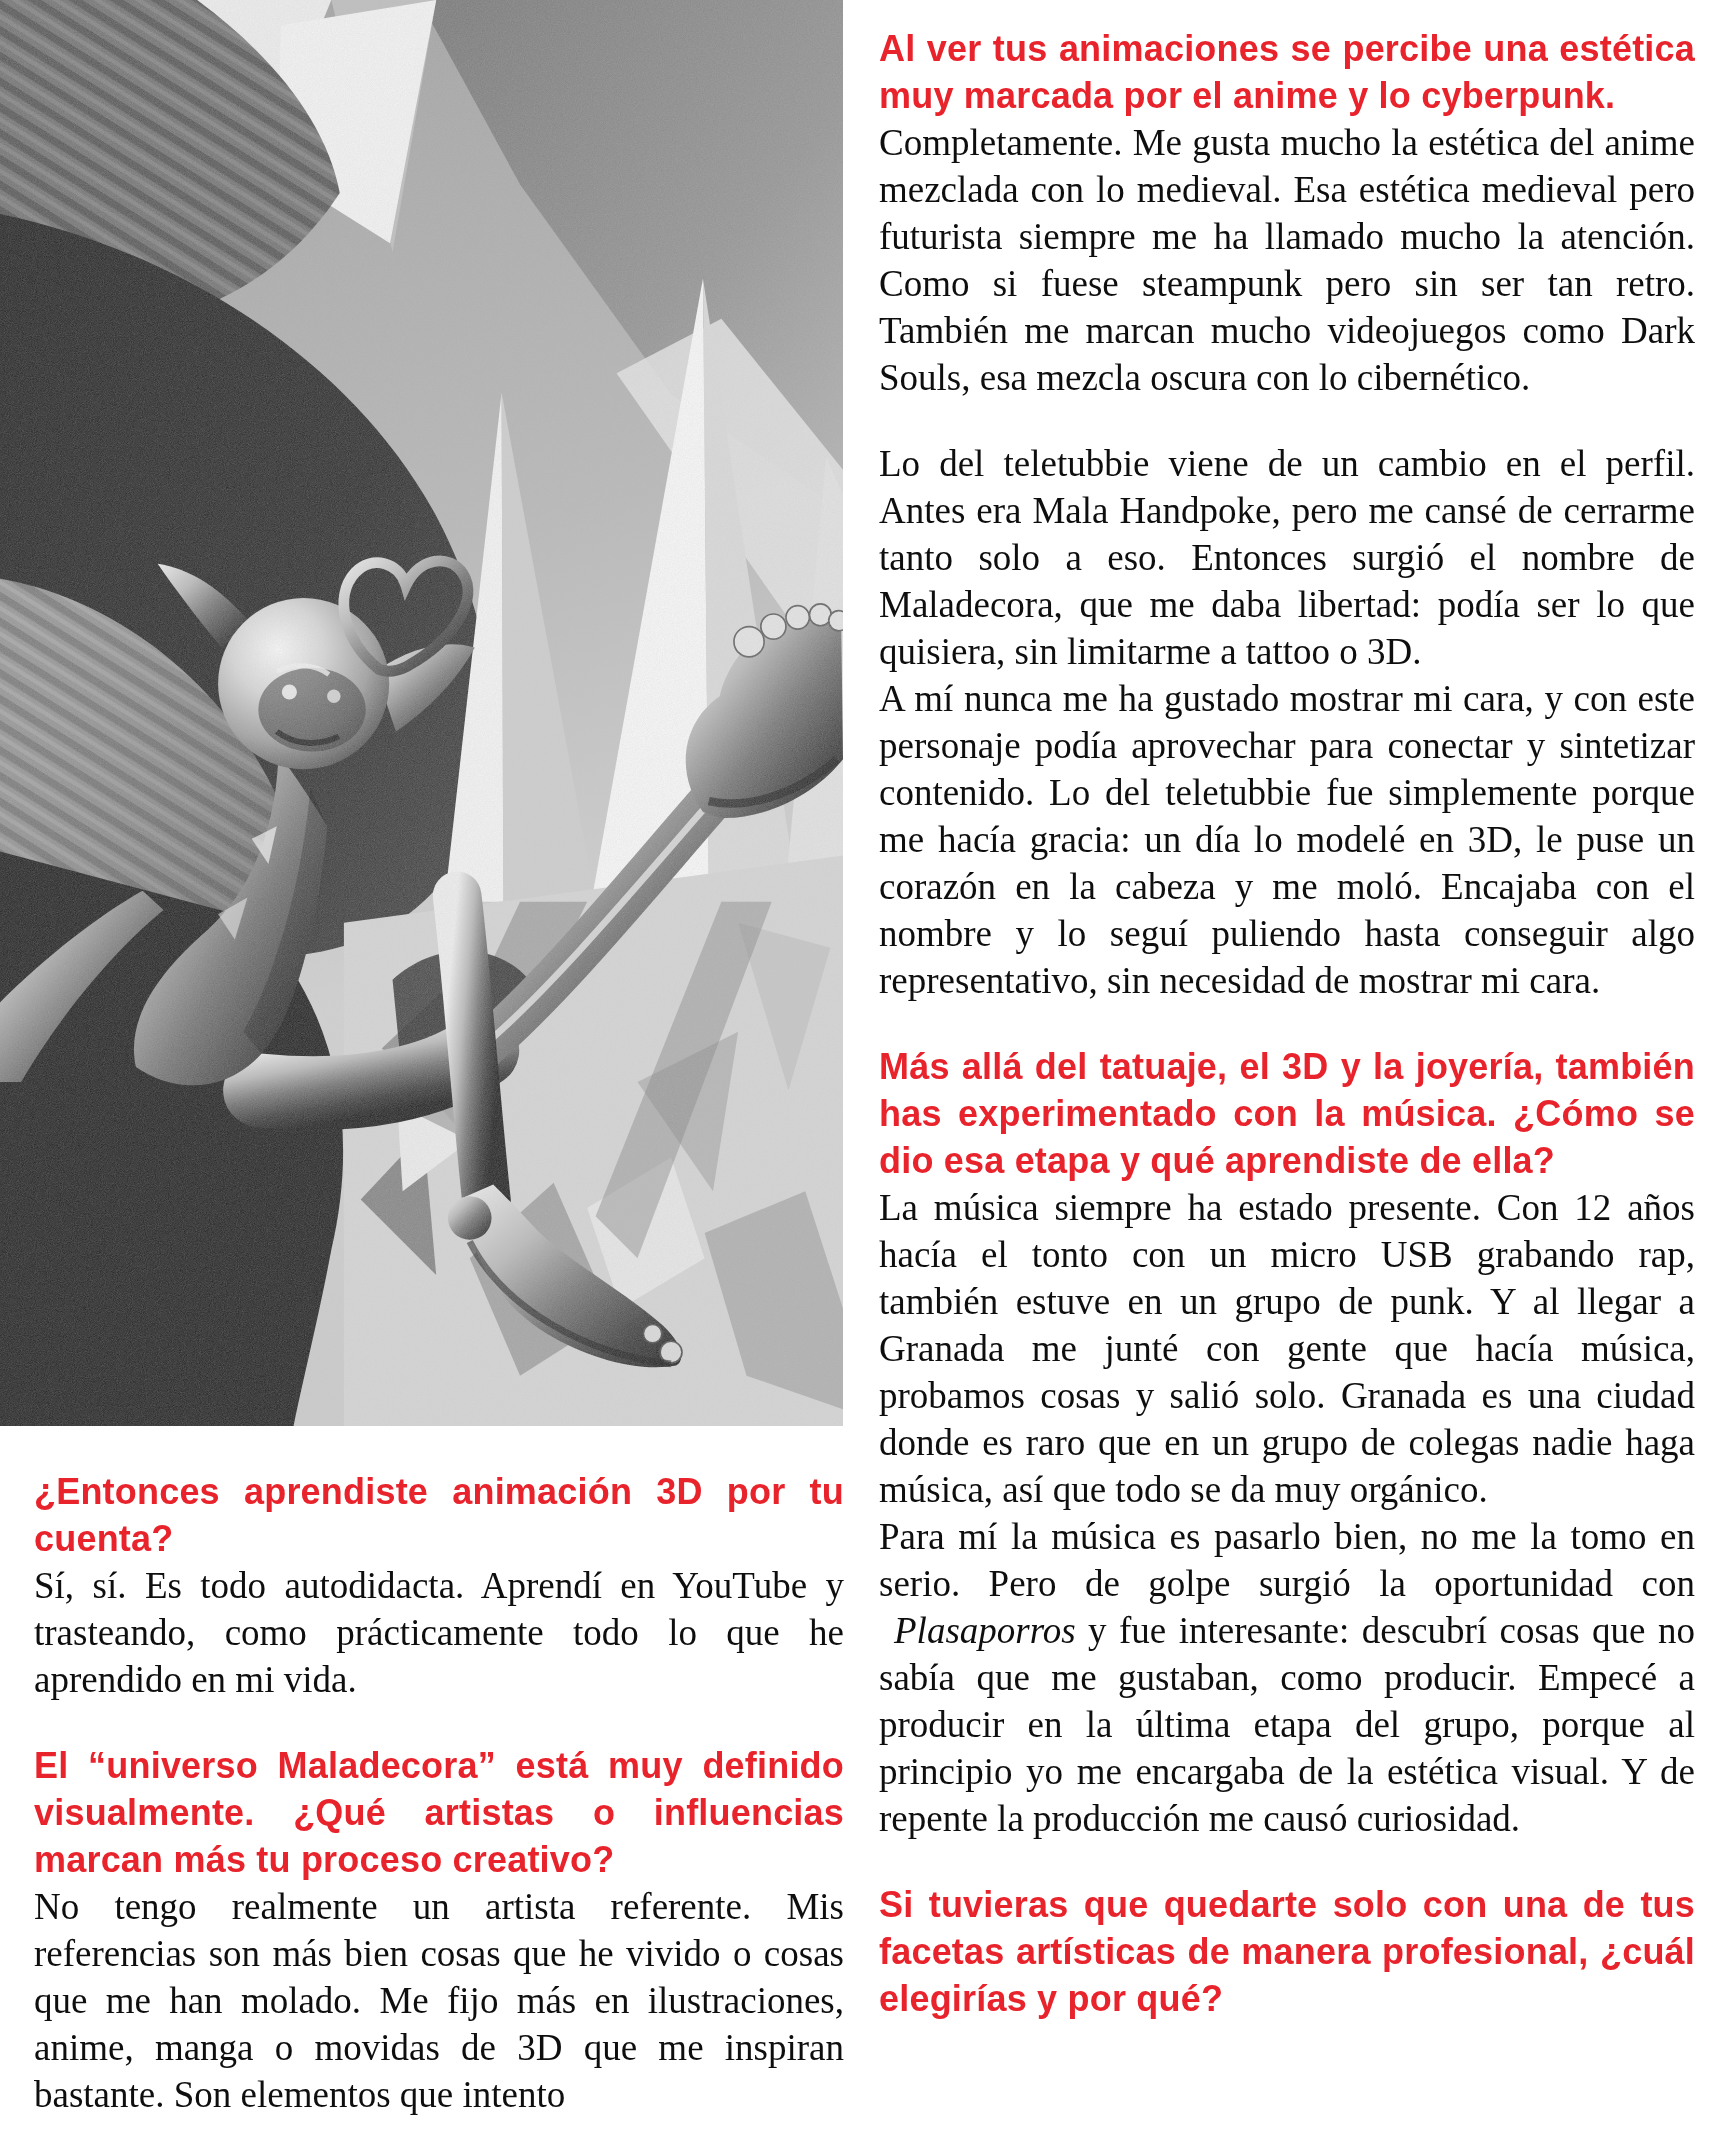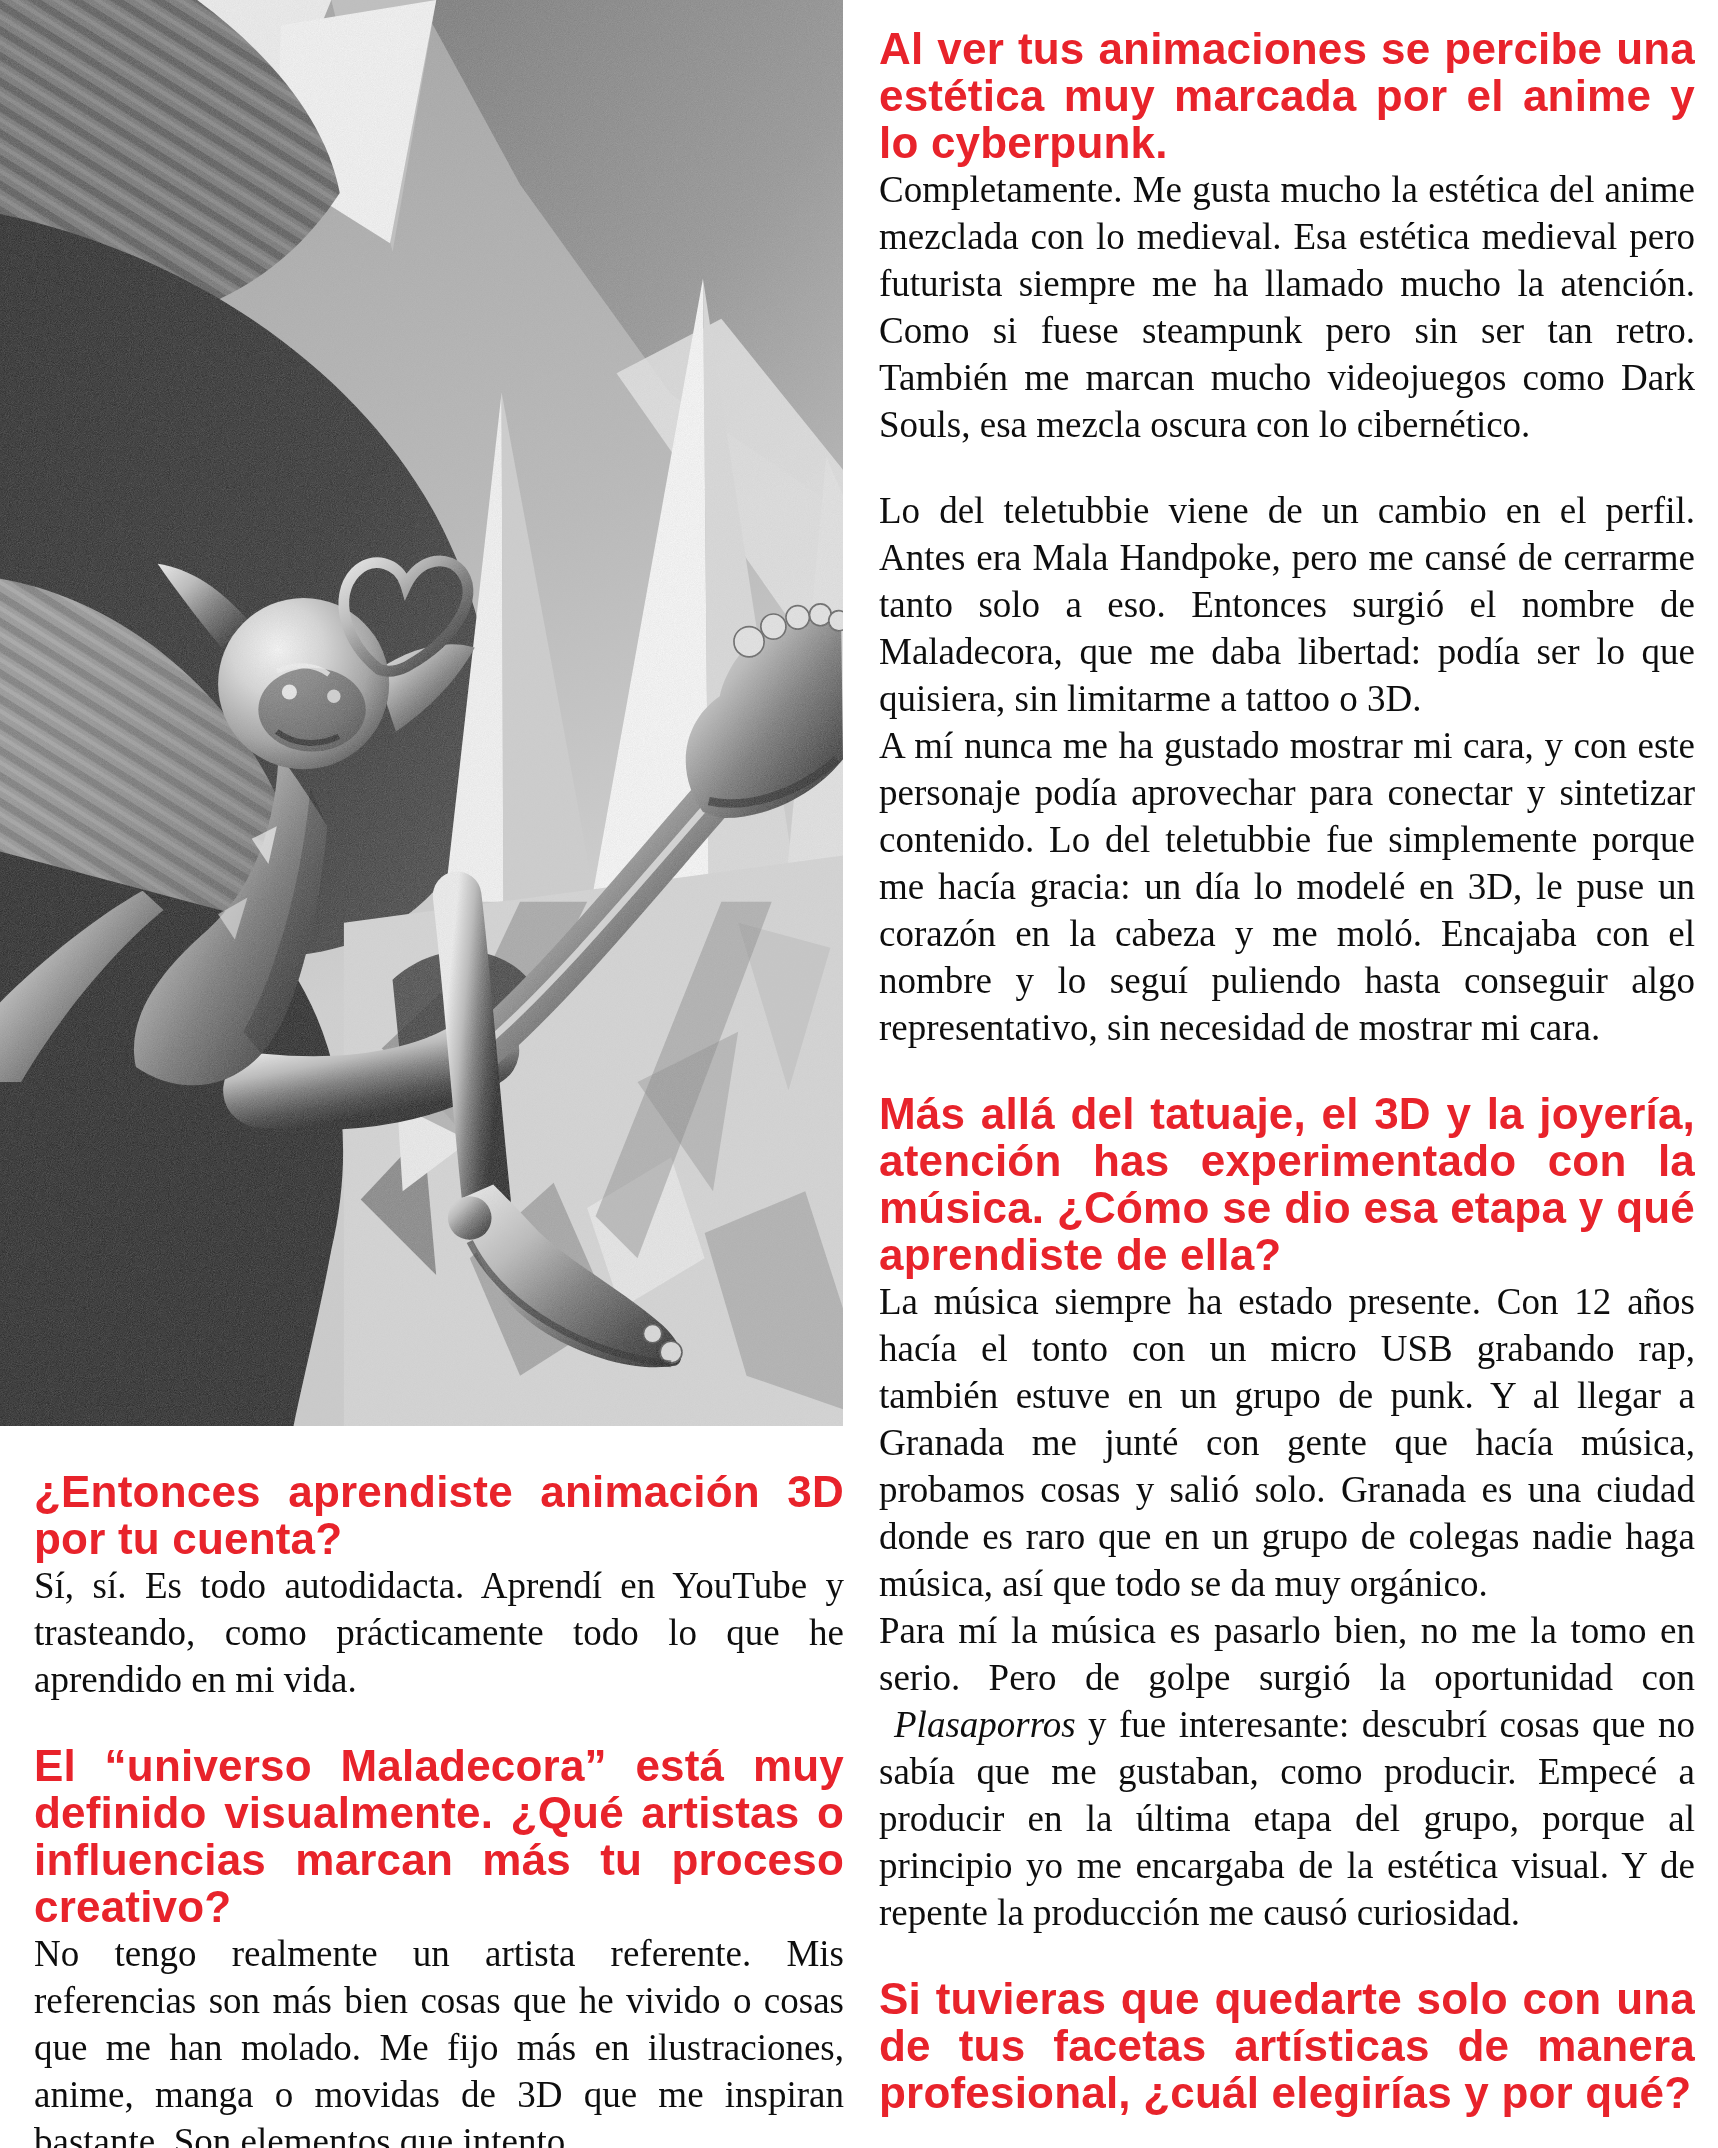--- a/index.html
+++ b/index.html
@@ -14,21 +14,21 @@
   .artwork svg{display:block;width:100%;height:100%;}
   .col{position:absolute;}
   .col-left{left:34px;top:1448px;width:810px;margin-top:20px;}
   .col-right{left:879px;top:25px;width:816px;}
   .qa{margin:0;}
   .qa + .qa{margin-top:39px;}
   .q{
     margin:0;
     font-family:"Liberation Sans",sans-serif;
     font-weight:700;
-    font-size:44px;line-height:47px;
+    font-size:36px;line-height:47px;
     color:var(--accent,#e8232b);
     text-align:justify;
     letter-spacing:0.2px;
   }
   .a{
     margin:0;
     font-family:"Liberation Serif",serif;
     font-size:37px;line-height:47px;
     text-align:justify;
     hyphens:auto;-webkit-hyphens:auto;
@@ -193,21 +193,21 @@
     <h3 class="q">Al ver tus animaciones se percibe una estética muy marcada por el anime y lo cyberpunk.</h3>
     <p class="a">Completamente. Me gusta mucho la estética del anime mezclada con lo medieval. Esa estética medieval pero futurista siempre me ha llamado mucho la atención. Como si fuese steampunk pero sin ser tan retro. También me marcan mucho videojuegos como Dark Souls, esa mezcla oscura con lo cibernético.</p>
   </div>
 
   <div class="qa">
     <p class="a">Lo del teletubbie viene de un cambio en el perfil. Antes era Mala Handpoke, pero me cansé de cerrarme tanto solo a eso. Entonces surgió el nombre de Maladecora, que me daba libertad: podía ser lo que quisiera, sin limitarme a tattoo o 3D.</p>
     <p class="a">A mí nunca me ha gustado mostrar mi cara, y con este personaje podía aprovechar para conectar y sintetizar contenido. Lo del teletubbie fue simplemente porque me hacía gracia: un día lo modelé en 3D, le puse un corazón en la cabeza y me moló. Encajaba con el nombre y lo seguí puliendo hasta conseguir algo representativo, sin necesidad de mostrar mi cara.</p>
   </div>
 
   <div class="qa">
-    <h3 class="q">Más allá del tatuaje, el 3D y la joyería, atención has experimentado con la música. ¿Cómo se dio esa etapa y qué aprendiste de ella?</h3>
+    <h3 class="q">Más allá del tatuaje, el 3D y la joyería, también has experimentado con la música. ¿Cómo se dio esa etapa y qué aprendiste de ella?</h3>
     <p class="a">La música siempre ha estado presente. Con 12 años hacía el tonto con un micro USB grabando rap, también estuve en un grupo de punk. Y al llegar a Granada me junté con gente que hacía música, probamos cosas y salió solo. Granada es una ciudad donde es raro que en un grupo de colegas nadie haga música, así que todo se da muy orgánico.</p>
     <p class="a">
       <span>Para mí la música es pasarlo bien, no me la tomo en serio. Pero de golpe surgió la oportunidad con </span><em>Plasaporros</em><span> y fue interesante: descubrí cosas que no sabía que me gustaban, como producir. Empecé a producir en la última etapa del grupo, porque al principio yo me encargaba de la estética visual. Y de repente la producción me causó curiosidad.</span>
     </p>
   </div>
 
   <div class="qa">
     <h3 class="q">Si tuvieras que quedarte solo con una de tus facetas artísticas de manera profesional, ¿cuál elegirías y por qué?</h3>
   </div>
 </section>

